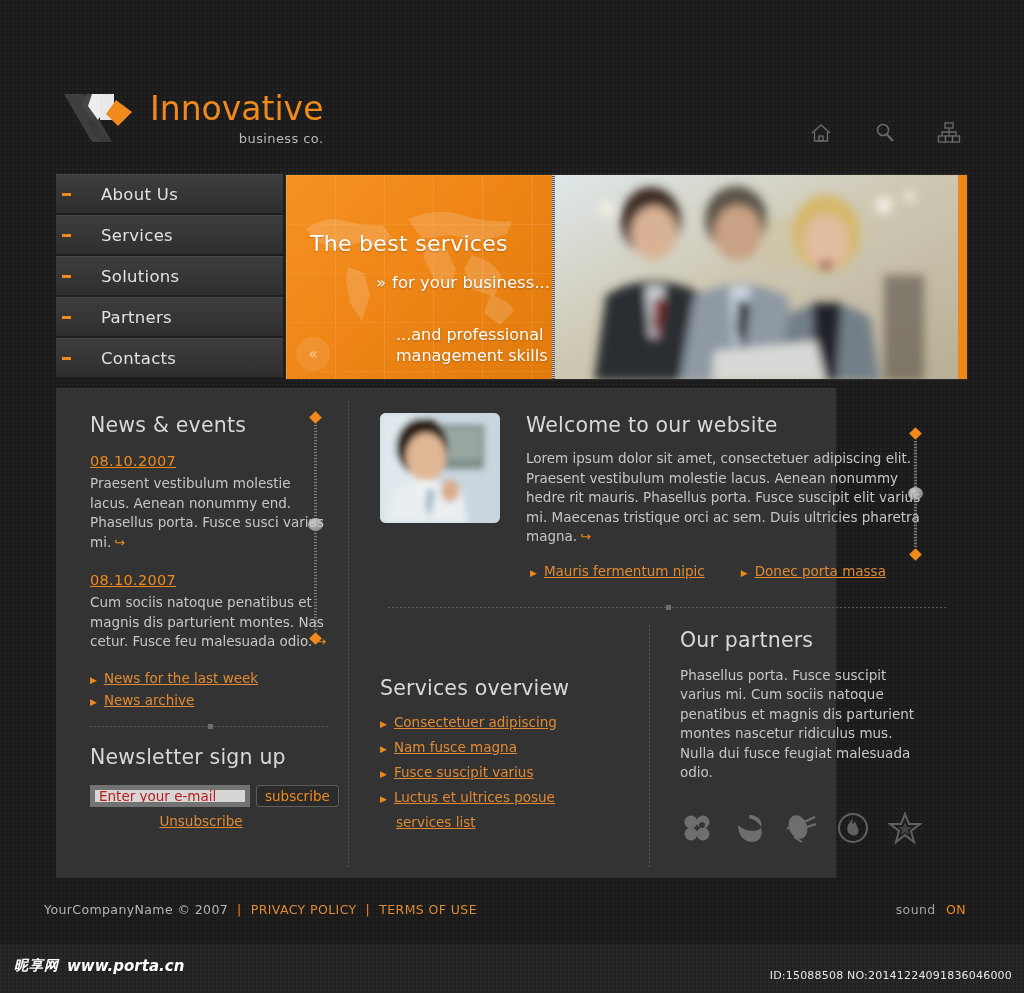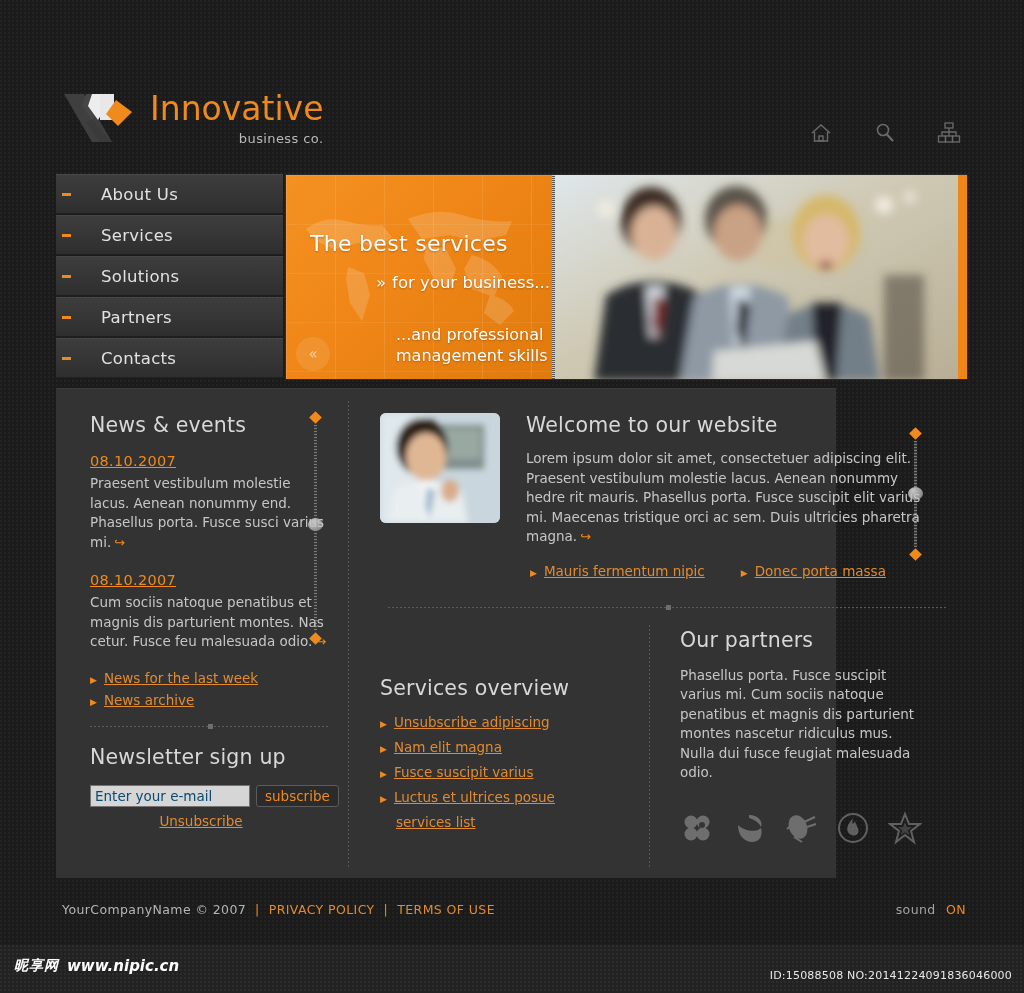--- a/index.html
+++ b/index.html
@@ -241,23 +241,23 @@
     background: #6e6e6e;
   }
   .newsletter-row {
     display: flex;
     align-items: center;
     margin-top: 16px;
   }
   .email-input {
     width: 160px; height: 22px;
     background: #d6d6d6;
-    border: 1px solid #737373;
+    border: 5px solid #737373;
     font-size: 13.5px;
-    color: #0c4a6e;
+    color: #b91c1c;
     padding: 0 4px;
     font-family: "DejaVu Sans", sans-serif;
   }
   .subscribe-btn {
     margin-left: 6px;
     height: 22px;
     padding: 0 8px;
     background: #2b2b2b;
     border: 1px solid #5c5c5c;
     border-radius: 3px;
@@ -359,21 +359,21 @@
   }
 
   
   .footer {
     position: absolute;
     left: 0; top: 878px;
     width: 1024px; height: 67px;
   }
   .footer-inner {
     position: absolute;
-    left: 62px; top: 24px;
+    left: 44px; top: 24px;
     right: 58px;
     display: flex;
     justify-content: space-between;
     font-size: 12.5px;
     letter-spacing: 0.4px;
   }
   .f-left { display: flex; align-items: center; gap: 9px; color: #b5b5b5; }
   .f-sep { color: #f08a1d; }
   .f-link { color: #e08a33; cursor: pointer; }
   .f-right { color: #a3a3a3; }
@@ -665,25 +665,25 @@
 
       <div class="wide-rule"></div>
 
       <div class="two-col">
 
         <div class="svc-col">
           <h2 class="sec-title">Services overview</h2>
           <div class="svc-list">
             <div class="arrow-link" style="margin-bottom:9px;">
               <span class="arrow-bullet">▶</span>
-              <span class="alink">Unsubscribe adipiscing</span>
+              <span class="alink">Consectetuer adipiscing</span>
             </div>
             <div class="arrow-link" style="margin-bottom:9px;">
               <span class="arrow-bullet">▶</span>
-              <span class="alink">Nam elit magna</span>
+              <span class="alink">Nam fusce magna</span>
             </div>
             <div class="arrow-link" style="margin-bottom:9px;">
               <span class="arrow-bullet">▶</span>
               <span class="alink">Fusce suscipit varius</span>
             </div>
             <div class="arrow-link" style="margin-bottom:9px;">
               <span class="arrow-bullet">▶</span>
               <span class="alink">Luctus et ultrices posue</span>
             </div>
             <div class="arrow-link" style="margin-left:16px;">
@@ -752,16 +752,16 @@
         <span>sound</span>
         <span class="f-on">ON</span>
       </div>
     </div>
   </div>
 </div>
 
 <div class="watermark">
   <div class="wm-left">
     <span class="wm-cn">昵享网</span>
-    <span class="wm-url">www.nipic.cn</span>
+    <span class="wm-url">www.porta.cn</span>
   </div>
   <div class="wm-id">ID:15088508 NO:20141224091836046000</div>
 </div>
 
 </body></html>

